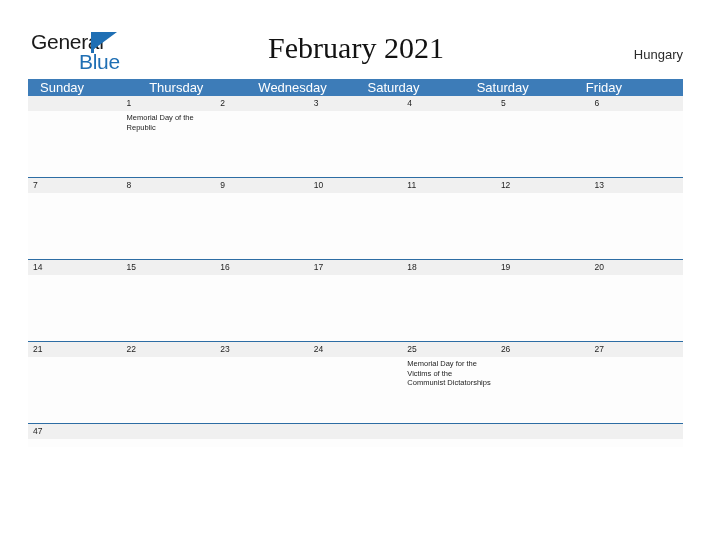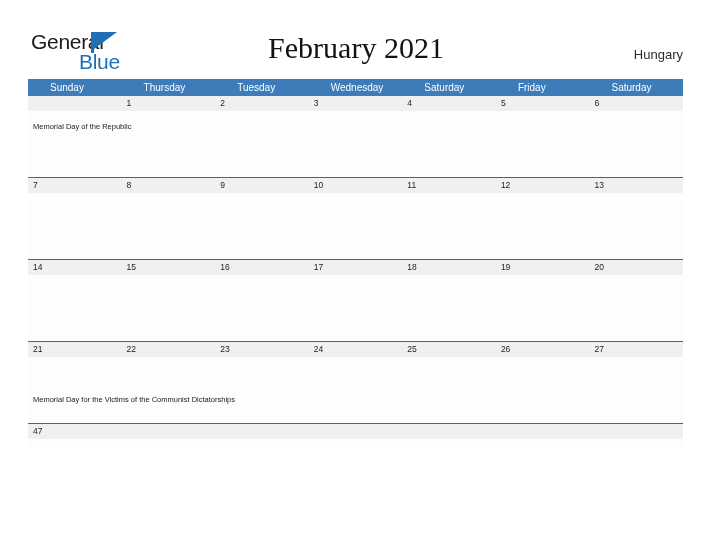--- a/index.html
+++ b/index.html
@@ -93,23 +93,23 @@
     width: 655px;
   }
   .dow-row {
     display: flex;
     background: #3d7cb8;
     height: 17px;
   }
   .dow-cell {
     flex: 1 1 0;
     color: #ffffff;
-    font-size: 10px;
+    font-size: 13px;
     line-height: 17px;
-    padding-left: 22px;
+    padding-left: 12px;
     box-sizing: border-box;
     white-space: nowrap;
   }
 
   .week {
     position: relative;
     border-top: 1px solid #2d6da4;
     background: #fdfdfd;
   }
   .week:first-of-type {
@@ -136,21 +136,21 @@
     line-height: 15px;
     color: #232323;
   }
   .daytext-cell {
     font-size: 7.5px;
     line-height: 9.6px;
     color: #232323;
     padding-top: 2px;
     word-wrap: break-word;
   }
-  .week-h-tall .week-body { height: 66px; flex-direction: column; }
+  .week-h-tall .week-body { height: 66px; }
   .week-h-last .week-body { height: 8px; }
 </style>
 </head>
 <body>
 
 <div class="page">
 
   <div class="header">
 
     <div class="logo">
@@ -166,25 +166,24 @@
 
     <div class="title">February 2021</div>
     <div class="country">Hungary</div>
   </div>
 
   <div class="calendar">
 
     <div class="dow-row">
       <div class="dow-cell">Sunday</div>
       <div class="dow-cell">Thursday</div>
-      <div class="dow-cell">Tuesday</div>
       <div class="dow-cell">Wednesday</div>
       <div class="dow-cell">Saturday</div>
+      <div class="dow-cell">Saturday</div>
       <div class="dow-cell">Friday</div>
-      <div class="dow-cell">Saturday</div>
     </div>
 
     <div id="weeks-container">
         <div class="week week-h-tall">
           <div class="week-band">
             <div class="daynum-cell"></div>
             <div class="daynum-cell">1</div>
             <div class="daynum-cell">2</div>
             <div class="daynum-cell">3</div>
             <div class="daynum-cell">4</div>

